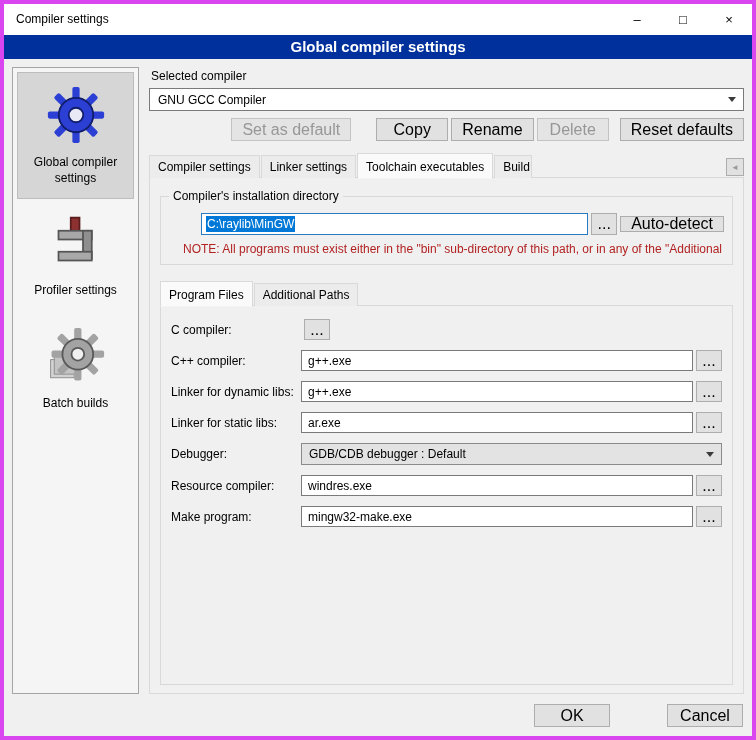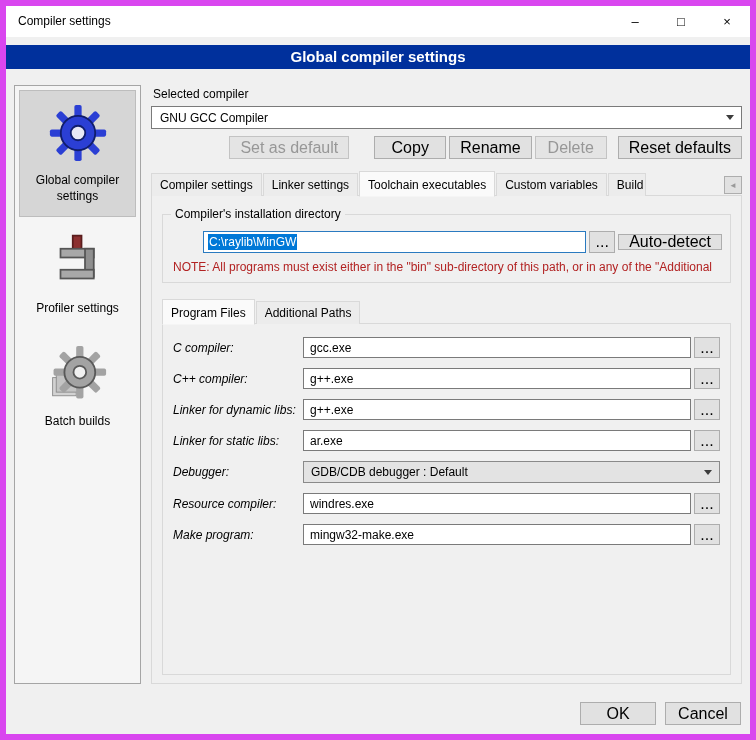--- a/index.html
+++ b/index.html
@@ -1,20 +1,20 @@
 <!DOCTYPE html>
 <html><head>
 <meta charset="utf-8">
 <style>
   * { box-sizing: border-box; margin: 0; padding: 0; }
   body { font-family: "Liberation Sans", sans-serif; background: #cfcfcf; }
   .window {
     width: 756px; height: 740px; background: #f0f0f0;
-    border: 6px solid #d946ef; display: flex; flex-direction: column;
-    font-size: 12px; color: #000; gap: 8px;
+    border: 4px solid #d946ef; display: flex; flex-direction: column;
+    font-size: 12px; color: #000;
   }
   
   .titlebar { flex: 0 0 31px; background: #ffffff; display: flex; align-items: stretch; }
   .titlebar .title { line-height: 31px; padding-left: 12px; font-size: 12px; }
   .caption-buttons { margin-left: auto; display: flex; }
   .cap-btn { width: 46px; display: flex; align-items: center; justify-content: center; font-size: 13px; color: #000; }
   
   .banner { flex: 0 0 24px; background: #00309c; color: #fff; font-weight: bold;
     text-align: center; line-height: 24px; font-size: 15px; }
   
@@ -53,37 +53,37 @@
     padding: 10px 8px 8px; display: flex; flex-direction: column; min-height: 0; }
   
   .groupbox { position: relative; border: 1px solid #d9d9d9; margin: 8px 2px 4px; padding: 16px 8px 8px; }
   .groupbox-label { position: absolute; top: -8px; left: 8px; background: #f0f0f0; padding: 0 4px; }
   .dir-row { display: flex; gap: 3px; align-items: center; }
   .path-input { flex: 1; height: 22px; background: #fff; border: 1px solid #2a7ac0;
     display: flex; align-items: center; padding: 0 4px; margin-left: 32px; }
   .selection { background: #0078d7; color: #fff; padding: 1px 1px; }
   .mini-btn { width: 26px; height: 22px; padding: 0; }
   .autodetect { min-width: 86px; height: 16px; }
-  .note { color: #b22222; margin: 7px 2px 0; white-space: nowrap; overflow: hidden; }
+  .note { color: #b22222; margin: 7px 2px 0; white-space: nowrap; overflow: hidden; text-align: right; }
   
   .inner-tabs { display: flex; align-items: flex-end; margin: 12px 2px 0; position: relative; z-index: 2; }
   .inner-pane { border: 1px solid #d9d9d9; margin: -1px 2px 0; flex: 1; padding: 13px 10px 10px; min-height: 0; }
   
   .form-row { display: flex; align-items: center; margin-bottom: 10px; }
-  .form-label { flex: 0 0 130px; font-style: italic; }
+  .form-label { flex: 0 0 130px; }
   .text-input { flex: 1; height: 21px; background: #fff; border: 1px solid #7a7a7a;
     display: flex; align-items: center; padding: 0 6px; }
   .row-browse { flex: 0 0 26px; height: 21px; margin-left: 3px; padding: 0; }
   .select { flex: 1; height: 22px; background: #e3e3e3; border: 1px solid #8a8a8a;
     display: flex; align-items: center; padding: 0 7px 0 7px; }
   .select .combo-value { flex: 1; }
   
   .footer { flex: 0 0 34px; display: flex; justify-content: flex-end; align-items: flex-start;
     gap: 9px; padding: 2px 9px 0; }
-  .footer .btn { min-width: 76px; }
+  .footer .btn { min-width: 76px; margin-left: 48px; }
 </style>
 </head>
 <body>
 
 <div class="window">
 
   <div class="titlebar">
     <div class="title">Compiler settings</div>
     <div class="caption-buttons">
       <div class="cap-btn">–</div>
@@ -163,21 +163,20 @@
         <button class="btn btn-copy">Copy</button>
         <button class="btn btn-rename">Rename</button>
         <button class="btn disabled btn-delete">Delete</button>
         <button class="btn btn-reset">Reset defaults</button>
       </div>
 
       <div class="tabs-row">
         <div class="tab">Compiler settings</div>
         <div class="tab">Linker settings</div>
         <div class="tab active">Toolchain executables</div>
-        <div class="tab">Custom variables</div>
         <div class="tab clip">Build</div>
         <div class="tab-scroll">
           <button class="scroll-btn dim">◄</button>
 
         </div>
       </div>
 
       <div class="pane">
 
         <div class="groupbox">
@@ -194,21 +193,20 @@
 
         <div class="inner-tabs">
           <div class="tab active">Program Files</div>
           <div class="tab">Additional Paths</div>
         </div>
 
         <div class="inner-pane">
 
           <div class="form-row">
             <div class="form-label">C compiler:</div>
-            <div class="text-input">gcc.exe</div>
             <button class="btn row-browse">...</button>
           </div>
 
           <div class="form-row">
             <div class="form-label">C++ compiler:</div>
             <div class="text-input">g++.exe</div>
             <button class="btn row-browse">...</button>
           </div>
 
           <div class="form-row">

